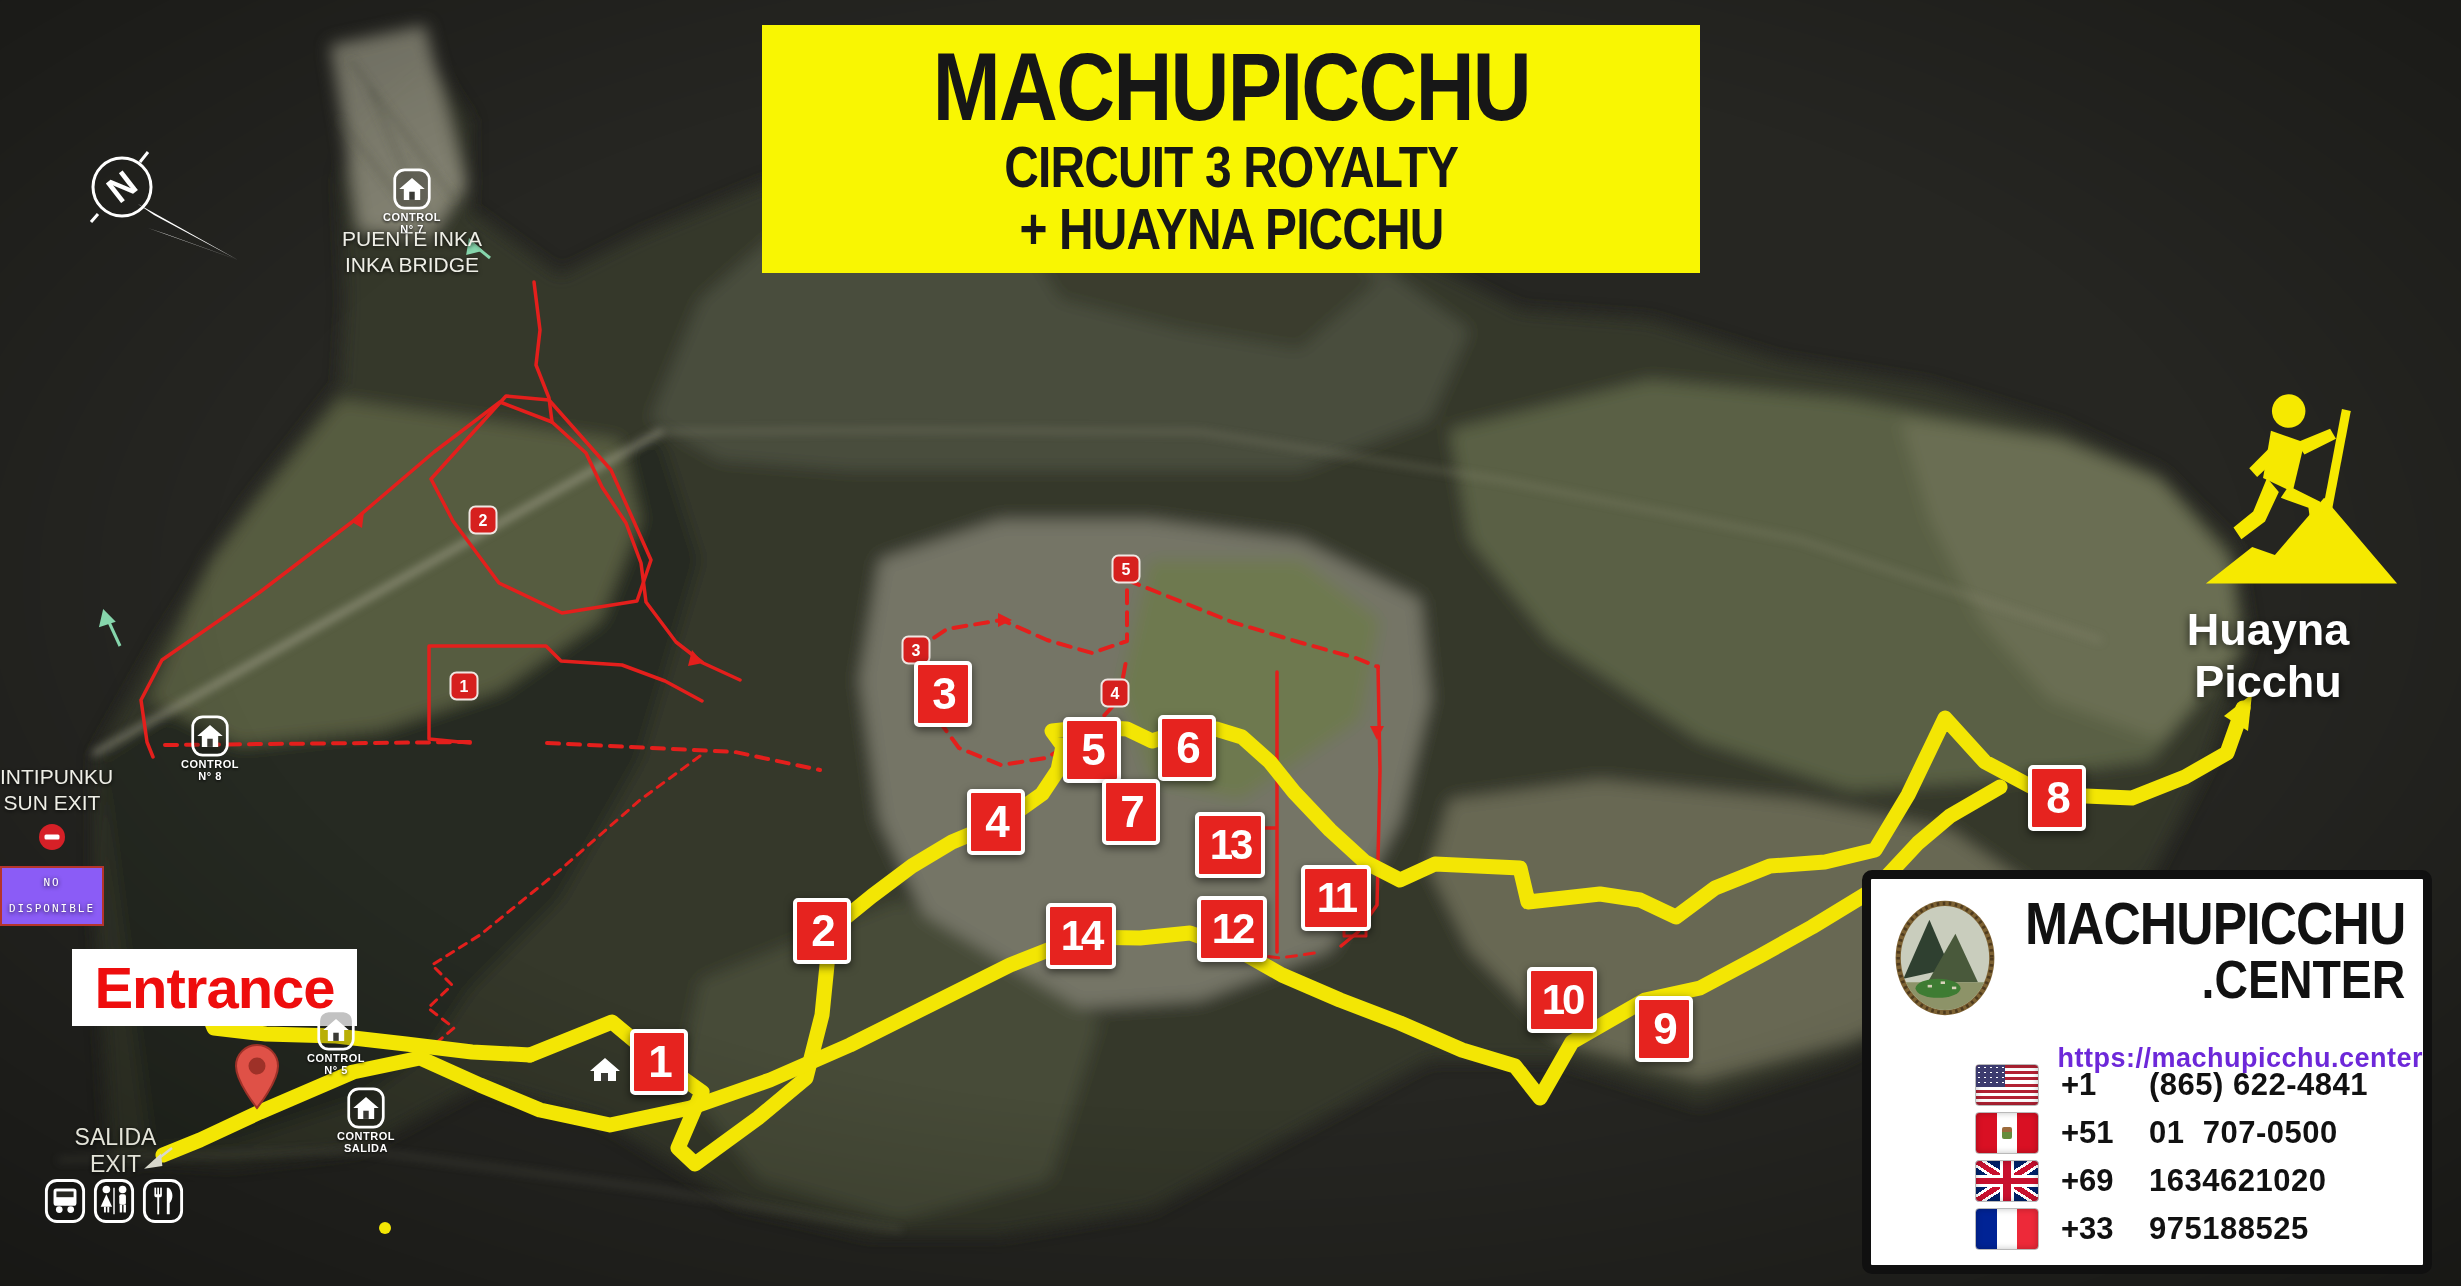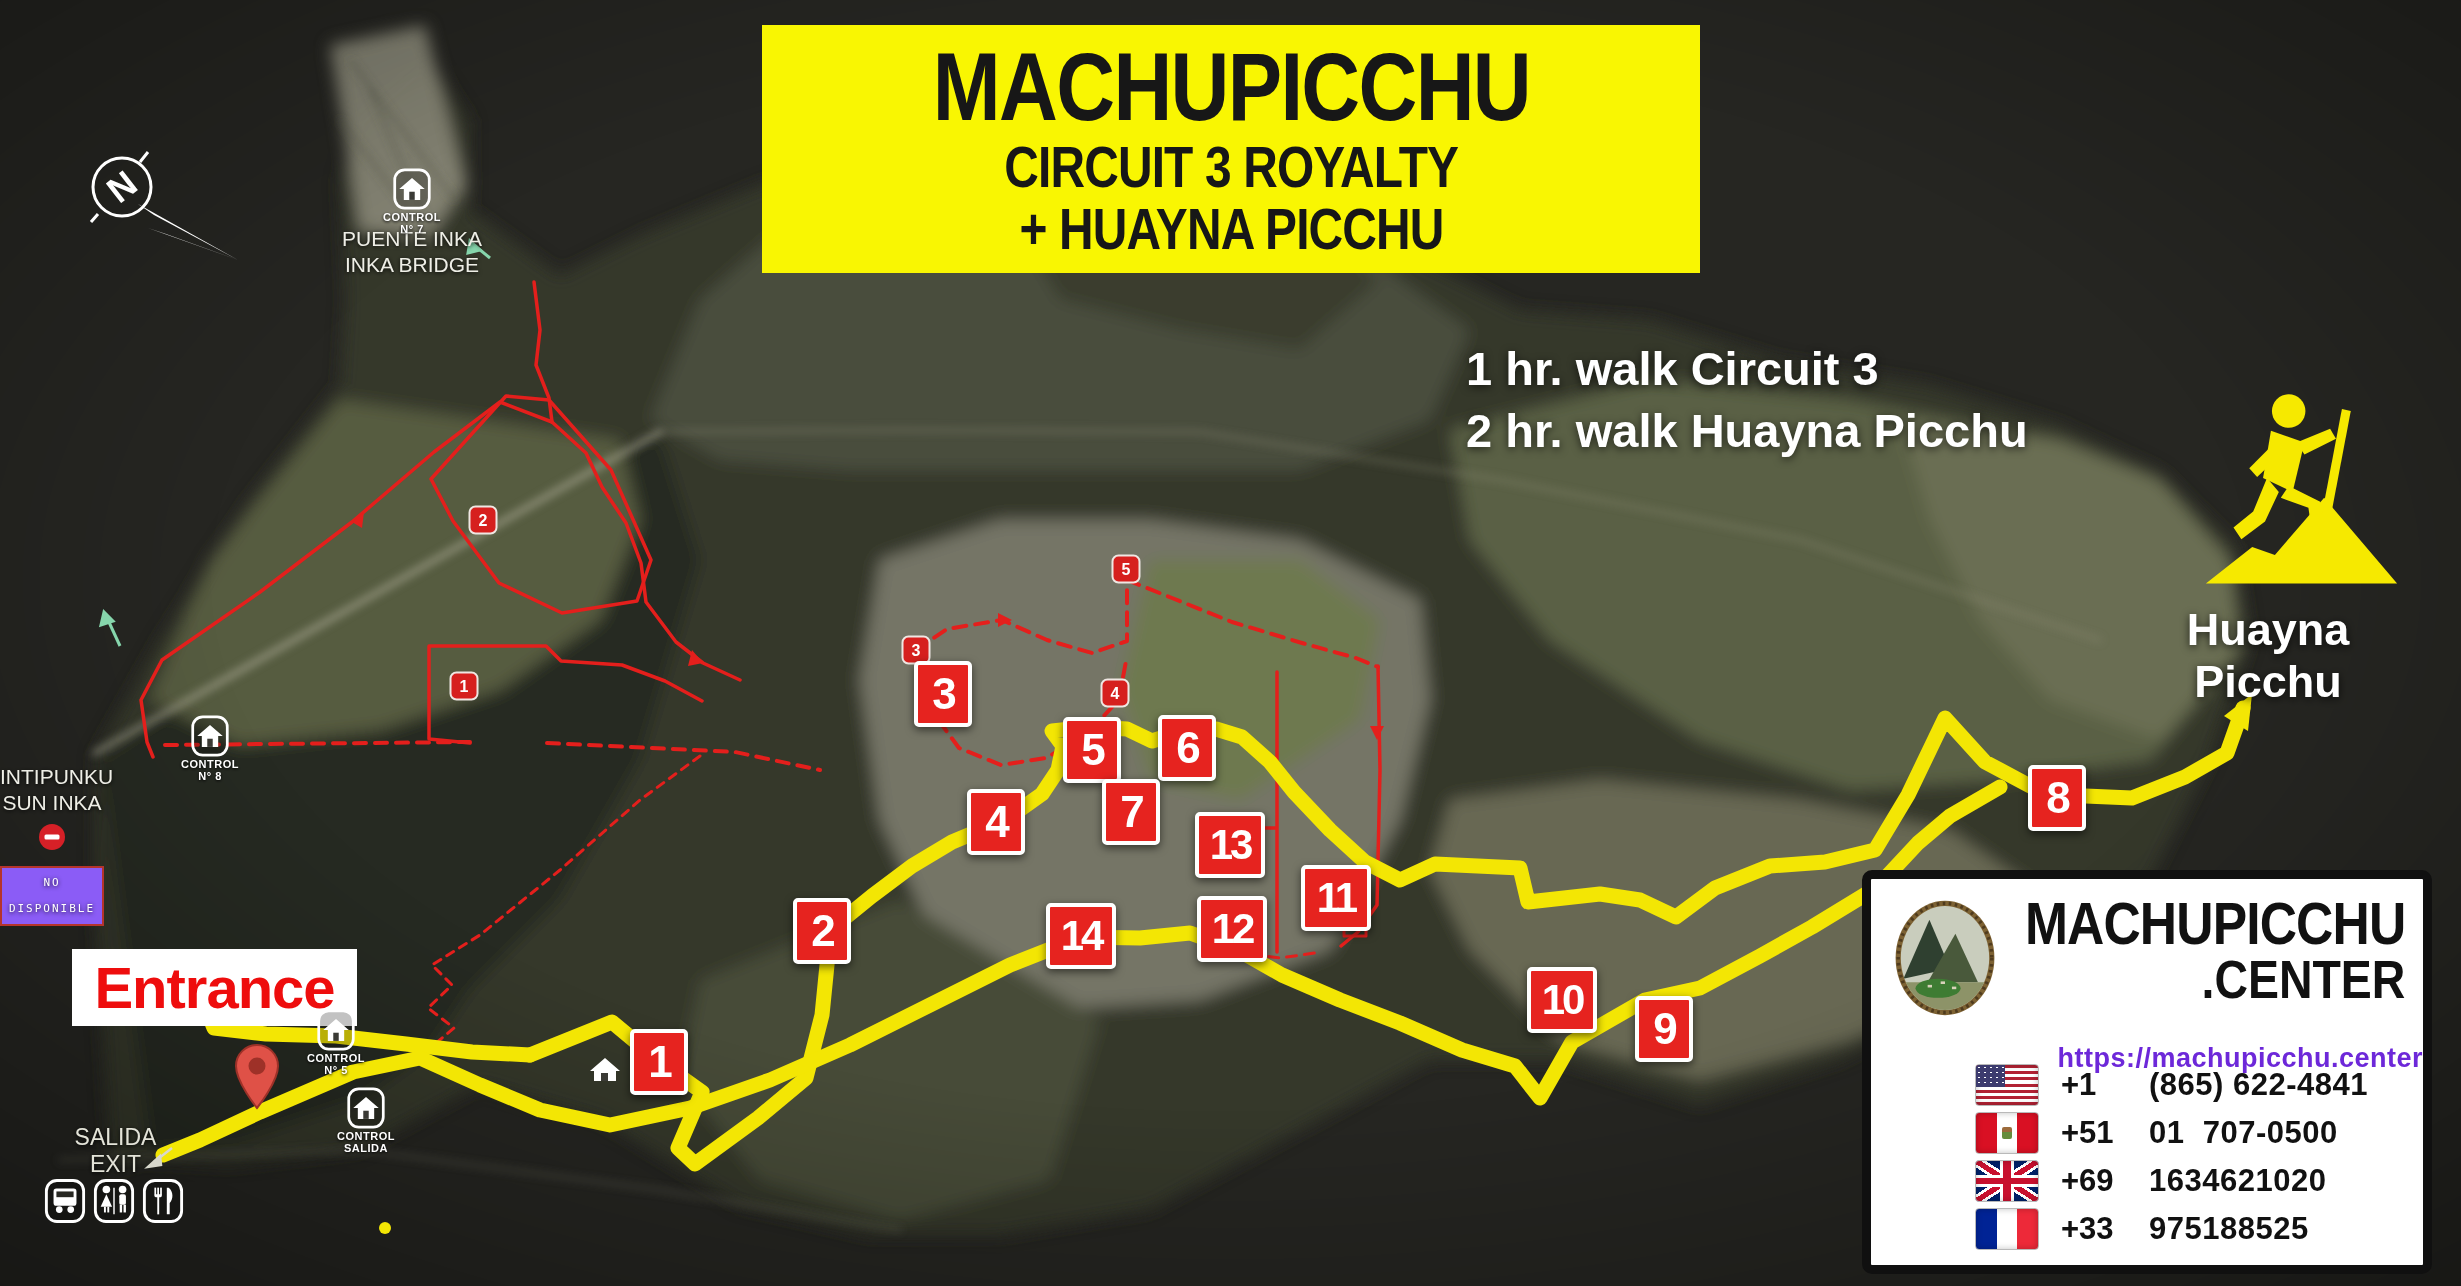--- a/index.html
+++ b/index.html
@@ -200,42 +200,38 @@
     <polygon points="60,62 160,118 76,73" fill="#fff"></polygon>
     <polygon points="70,86 160,118 88,92" fill="#fff"></polygon>
   </svg>
 
   <div class="abs banner">
     <div class="b1">MACHUPICCHU</div>
     <div class="b2">CIRCUIT 3 ROYALTY</div>
     <div class="b2">+ HUAYNA PICCHU</div>
   </div>
 
-  <div class="abs walk">
-    <div>1 hr. walk Circuit 3</div>
-    <div>2 hr. walk Huayna Picchu</div>
-  </div>
 
   <svg class="abs hiker" width="207" height="210" viewBox="0 0 210 210" fill="#f6e900">
     <path d="M8 205 L55 168 L78 176 L128 118 L202 205 Z"></path>
     <circle cx="92" cy="30" r="17"></circle>
     <path d="M74 50 L108 62 L96 112 L66 98 Z"></path>
     <path d="M100 62 L134 48 L140 58 L108 74 Z"></path>
     <path d="M78 62 L52 88 L60 97 L84 74 Z"></path>
     <path d="M92 106 L124 122 L130 152 L116 156 L112 128 L84 118 Z"></path>
     <path d="M70 98 L56 132 L36 148 L44 160 L68 142 L82 112 Z"></path>
     <path d="M146 28 L155 30 L128 172 L119 170 Z"></path>
   </svg>
   <div class="abs huayna-label">Huayna Picchu</div>
 
   <div class="abs entrance">Entrance</div>
 
   <div class="abs place sungate">
     <div>INTIPUNKU</div>
-    <div>SUN INKA</div>
+    <div>SUN EXIT</div>
     <div class="noentry">
       <svg width="30" height="30" viewBox="0 0 30 30">
         <circle cx="15" cy="15" r="13" fill="#d62027"></circle>
         <rect x="7.5" y="12.6" width="15" height="4.8" rx="1.5" fill="#fff"></rect>
       </svg>
     </div>
     <div><span class="badge">NO DISPONIBLE</span></div>
   </div>
 
   <div class="abs place bridge-label">

